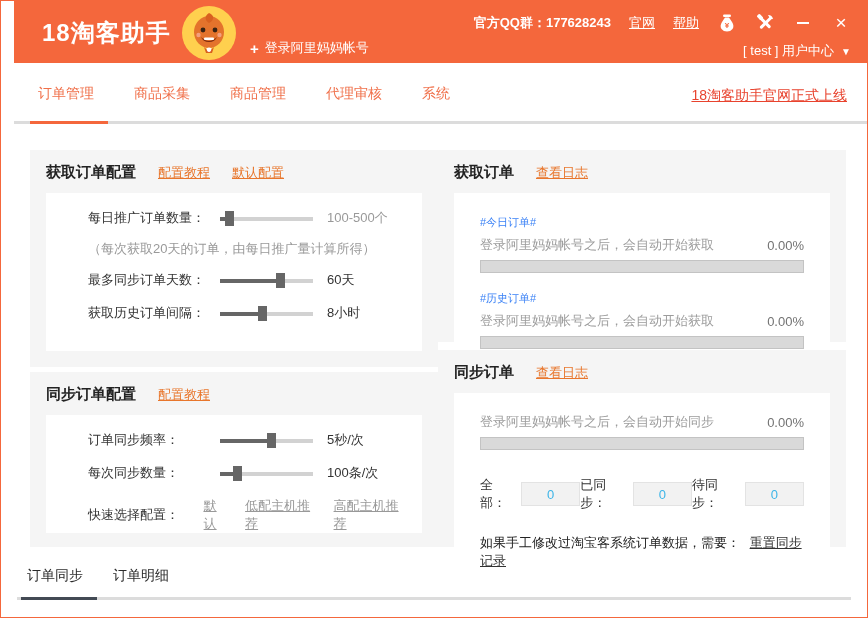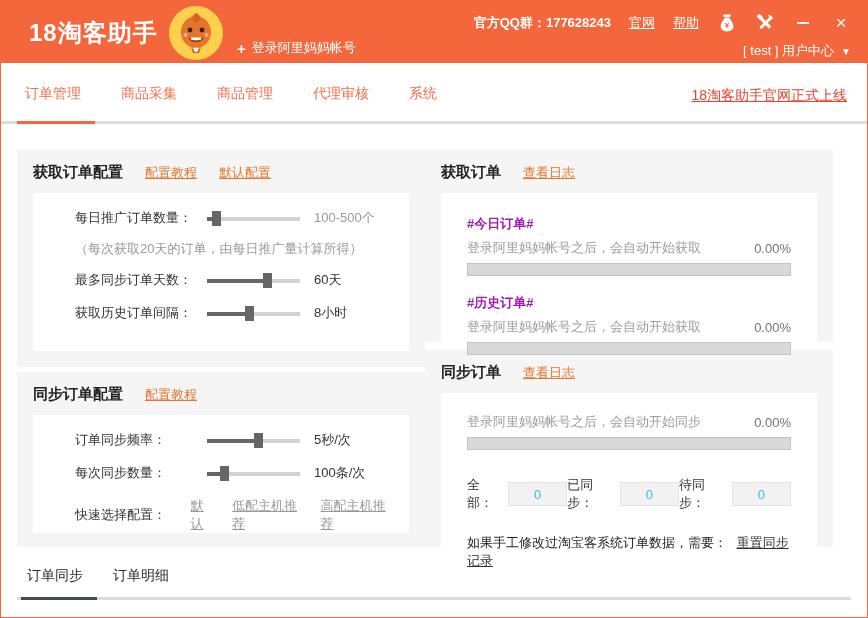--- a/index.html
+++ b/index.html
@@ -1,18 +1,18 @@
 <!DOCTYPE html>
 <html><head>
 <meta charset="utf-8">
 <style>
   * { margin:0; padding:0; box-sizing:border-box; }
   html,body { width:868px; height:618px; overflow:hidden; background:#fff;
               font-family:"Liberation Sans","DejaVu Sans",sans-serif; }
-  .window { width:868px; height:618px; border:1px solid #f4673c; background:#fff; position:relative; }
+  .window { width:868px; height:618px; border:1px solid #f4673c; background:#fff; position:relative;padding-left:13px; }
 
   
   .titlebar { height:62px; background:#f4673c; position:relative; color:#fff; }
   .app-title { position:absolute; left:28px; top:16px; font-size:24px; font-weight:bold; letter-spacing:1px; }
   .mascot { position:absolute; left:168px; top:5px; width:54px; height:54px; border-radius:50%;
             background:#ffd04e; display:flex; align-items:center; justify-content:center; }
   .login-row { position:absolute; left:236px; top:38px; font-size:13px; display:flex; align-items:center; gap:6px; }
   .login-plus { font-weight:bold; font-size:15px; }
   .top-right { position:absolute; right:16px; top:12px; display:flex; align-items:center; gap:18px; font-size:13px; }
   .qq-group { font-weight:bold; }
@@ -55,21 +55,21 @@
   .slider .thumb { position:absolute; top:0; width:9px; height:15px; background:#666; margin-left:-4px; }
   .sval { color:#333; }
   .sval-muted { color:#999; }
   .note { font-size:13px; color:#999; margin:-2px 0 13px 0; }
   .quick-row { display:flex; align-items:center; font-size:13px; color:#333; margin-top:3px; }
   .quick-row .slabel { width:128px; }
   .gray-link { color:#999; text-decoration:underline; margin-right:18px; cursor:pointer; }
 
   
   .inner-r { background:#fff; margin-top:11px; flex:1; padding:14px 26px 0 26px; }
-  .tag-title { font-size:13px; font-weight:bold; color:#a21caf; margin:8px 0 6px 0; }
+  .tag-title { font-size:11px; font-weight:normal; color:#3b82f6; margin:8px 0 6px 0; }
   .desc-row { display:flex; justify-content:space-between; align-items:center; font-size:13px; color:#9c9c9c; margin-bottom:6px; }
   .pct { color:#737373; }
   .progress { height:13px; background:#d9d9d9; border:1px solid #c3c3c3; position:relative; }
   .progress .fill { position:absolute; left:0; top:0; bottom:0; background:#3db5e8; }
   .counters { display:flex; align-items:center; justify-content:space-between; margin-top:26px; font-size:13px; color:#333; }
   .counter { display:flex; align-items:center; gap:6px; }
   .counter-box { width:66px; height:24px; background:#f2f2f2; border:1px solid #e3e3e3; color:#3db5e8;
                  display:flex; align-items:center; justify-content:center; font-size:13px; }
   .reset-row { margin-top:22px; font-size:13px; color:#222; }
   .reset-link { color:#333; text-decoration:underline; margin-left:6px; cursor:pointer; }

